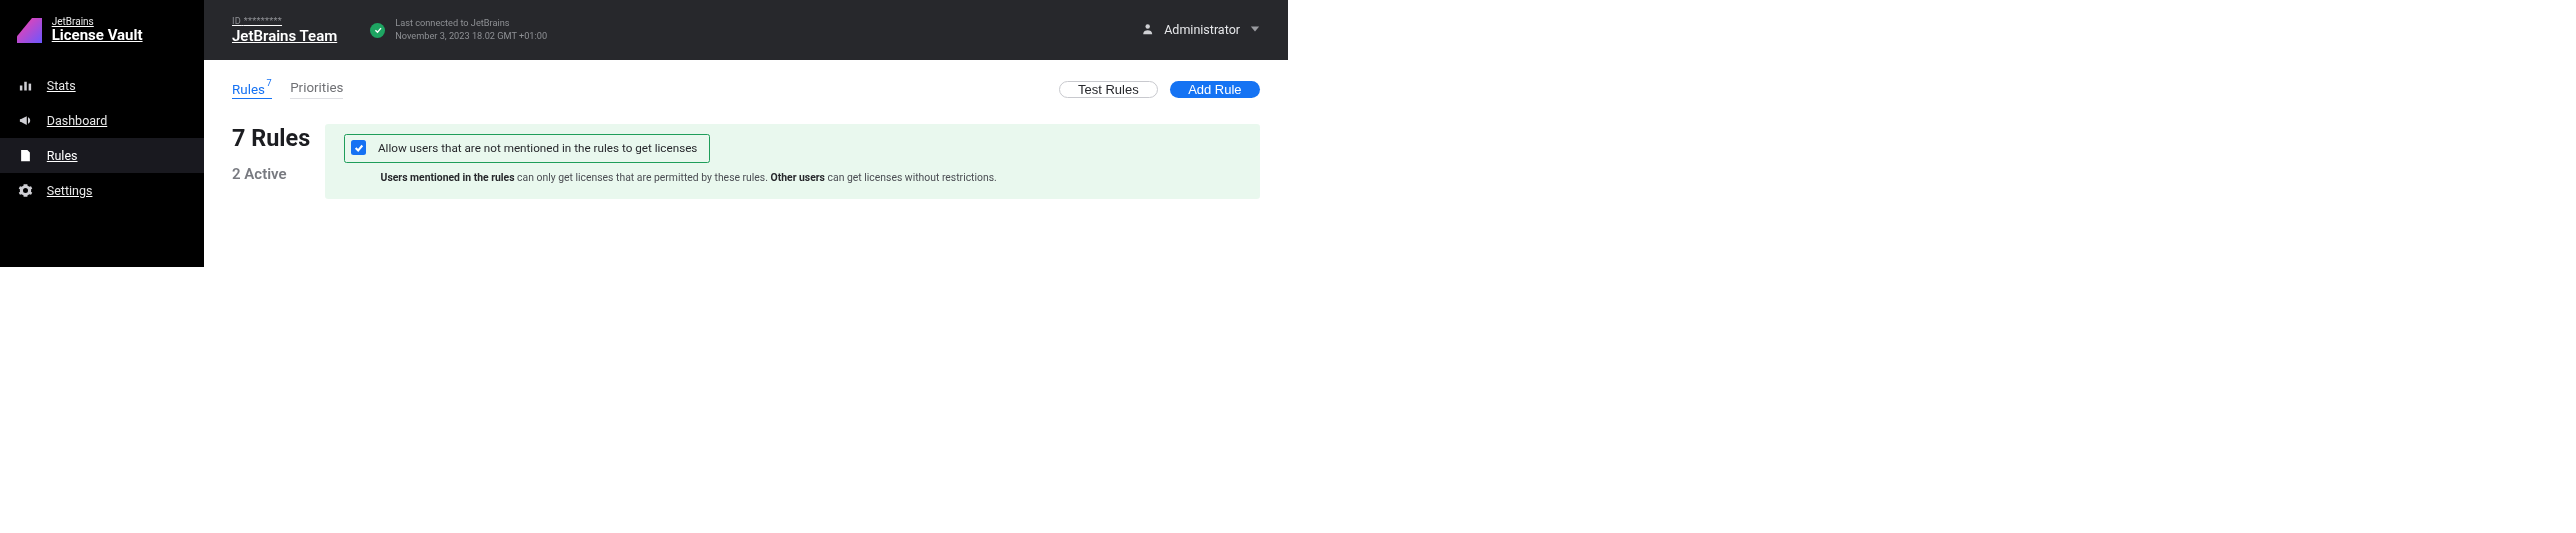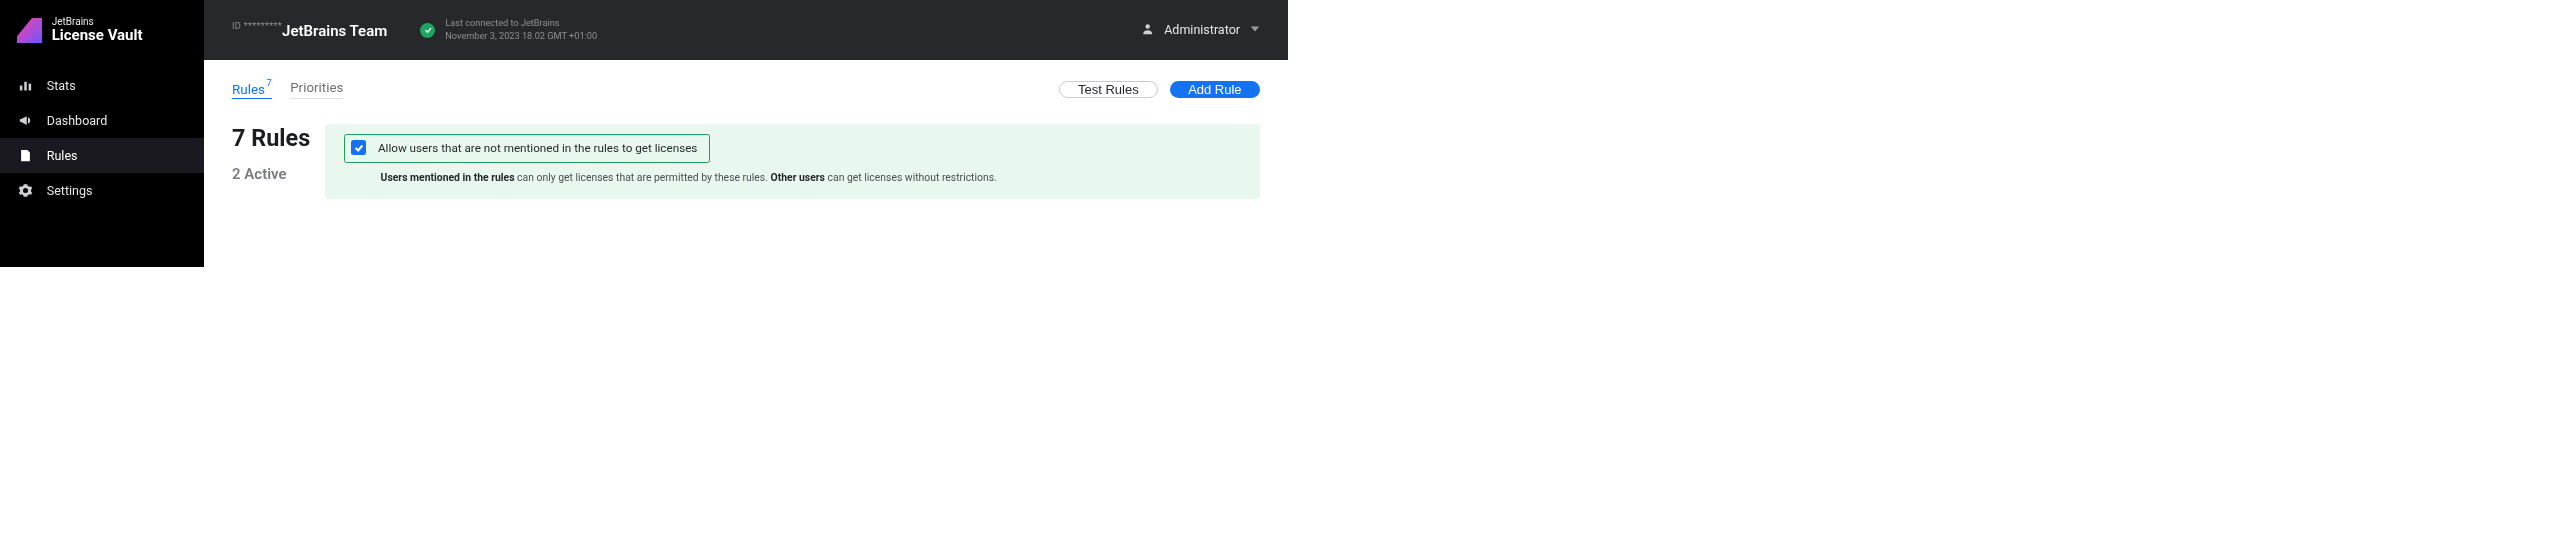--- a/index.html
+++ b/index.html
@@ -13,20 +13,21 @@
     }
 
     
     .sidebar {
       width: 204px;
       background: #000;
       color: #fff;
       display: flex;
       flex-direction: column;
       flex-shrink: 0;
+      text-decoration: underline;
     }
     .logo-area {
       height: 60px;
       display: flex;
       align-items: center;
       padding-left: 16.7px;
       gap: 10px;
     }
     .logo-mark {
       width: 25px;
@@ -56,21 +57,21 @@
 
     
     .headerbar {
       height: 60px;
       background: #27282c;
       color: #fff;
       display: flex;
       align-items: center;
       padding: 0 28px;
     }
-    .team-block { display: flex; justify-content: center; }
+    .team-block { display: flex; flex-direction: column; justify-content: center; text-decoration: underline; }
     .team-id { font-size: 9.2px; color: #8e9094; letter-spacing: 0.3px; }
     .team-name { font-size: 15px; font-weight: 600; color: #fff; margin-top: 1.7px; }
 
     .status-block { display: flex; align-items: center; gap: 10px; margin-left: 33px; }
     .status-icon {
       width: 15px; height: 15px; border-radius: 50%;
       background: #1ea562; display: inline-flex; align-items: center; justify-content: center;
     }
     .status-icon svg { width: 8.4px; height: 8.4px; stroke: #fff; fill: none; stroke-width: 2; }
     .status-text { font-size: 9.2px; line-height: 1.4; color: #8e9094; }

